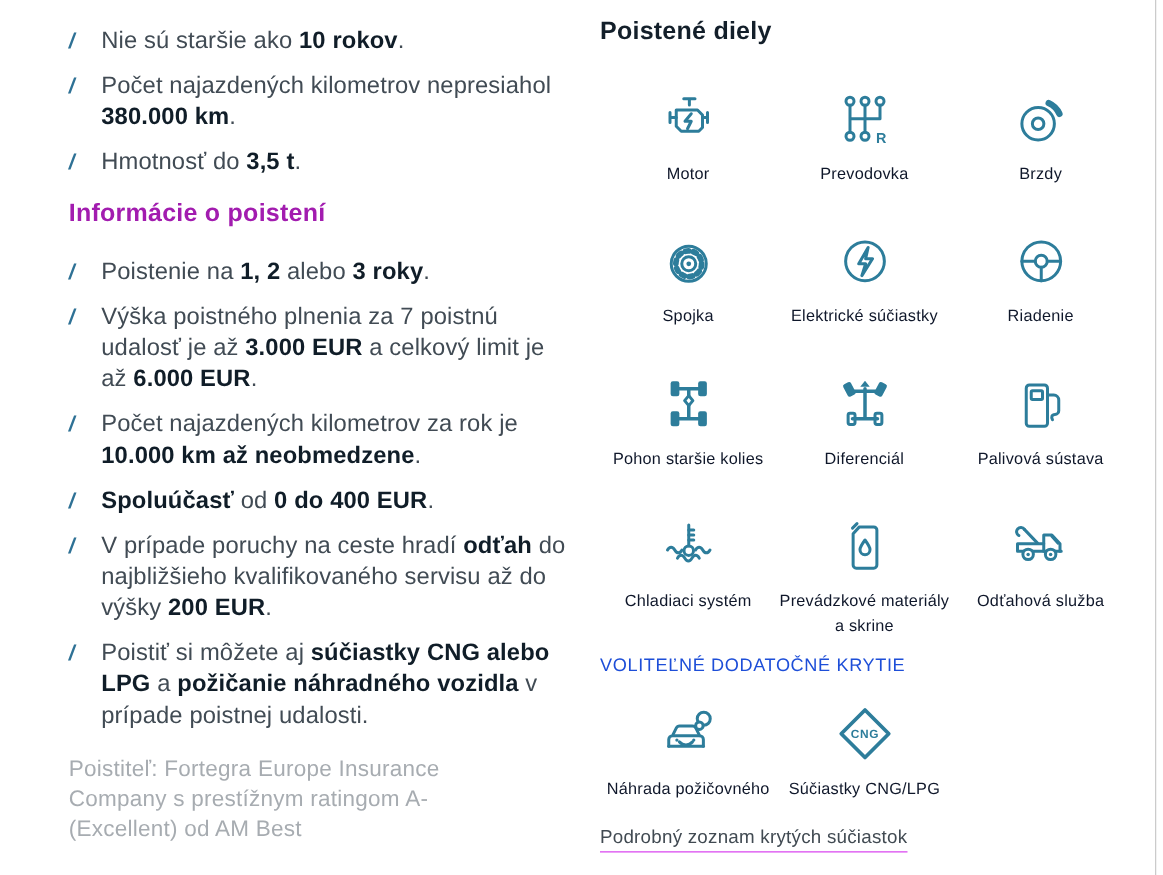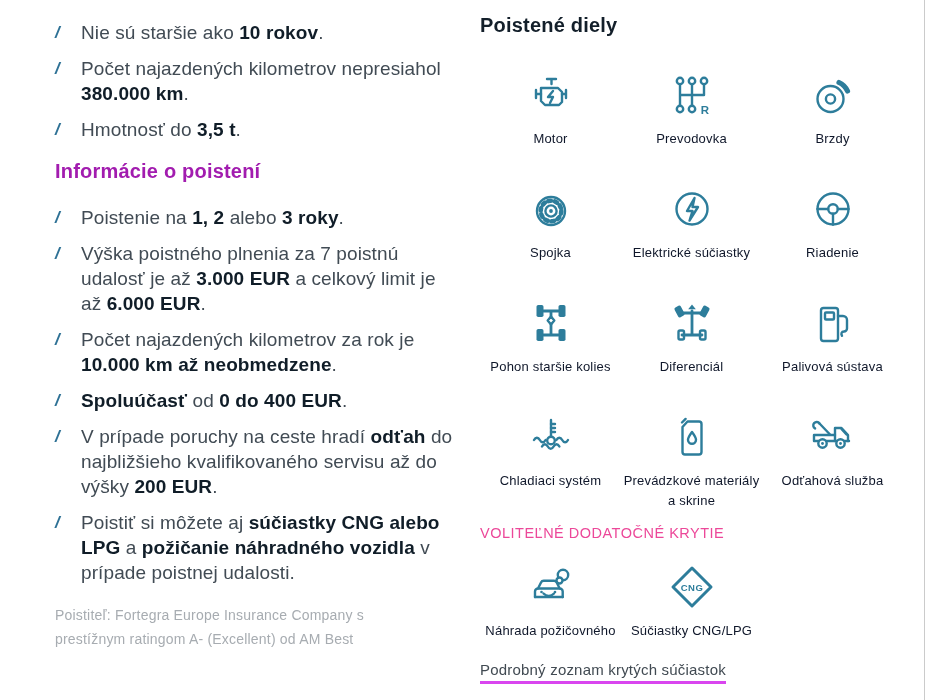--- a/index.html
+++ b/index.html
@@ -20,42 +20,42 @@
     flex:0 0 26px; color:#2e7195; font-weight:800; font-style:italic;
     font-size:17px; line-height:25px;
   }
   .check-text { font-size:19px; line-height:25px; color:#414b54; letter-spacing:.1px; }
   .check-text strong { color:#101d28; font-weight:800; }
   .section-heading {
     font-size:20px; font-weight:800; color:#a21caf; letter-spacing:.2px;
     margin:18px 0 22px 0;
   }
   .insurer-note {
-    margin-top:18px; max-width:330px; font-size:14px; line-height:24px;
+    margin-top:18px; max-width:330px; font-size:18px; line-height:24px;
     color:#a7acb1; letter-spacing:.2px;
   }
 
   
   .right-col { position:absolute; left:480px; top:14px; width:424px; }
   .parts-heading { font-size:20px; font-weight:800; color:#131f2a; letter-spacing:.2px; }
   .parts-grid {
     display:grid; grid-template-columns:repeat(3,141px); row-gap:36px;
     margin-top:34px;
   }
   .part { display:flex; flex-direction:column; align-items:center; text-align:center; }
   .part-icon { height:48px; width:48px; color:#2d7d9b; display:flex; align-items:center; justify-content:center; }
   .part-icon svg { width:48px; height:48px; display:block; }
   .part-label { margin-top:10px; font-size:13px; line-height:20px; color:#0f172a; letter-spacing:.2px; }
   .optional-heading {
-    margin-top:14px; font-size:14.5px; color:#ec4899; letter-spacing:.5px; font-weight:400;
+    margin-top:14px; font-size:14.5px; color:#1d4ed8; letter-spacing:.5px; font-weight:400;
   }
   .optional-grid { margin-top:22px; }
   .details-link {
     display:inline-block; margin-top:20px; font-size:15px; color:#414a52;
-    text-decoration:none; border-bottom:3px solid #d946ef; padding-bottom:3px;
+    text-decoration:none; border-bottom:1px solid #d946ef; padding-bottom:3px;
     letter-spacing:.2px; cursor:pointer;
   }
 </style>
 </head>
 <body>
 
 <div class="page">
 
   <div class="left-col">
     <ul class="checklist">

